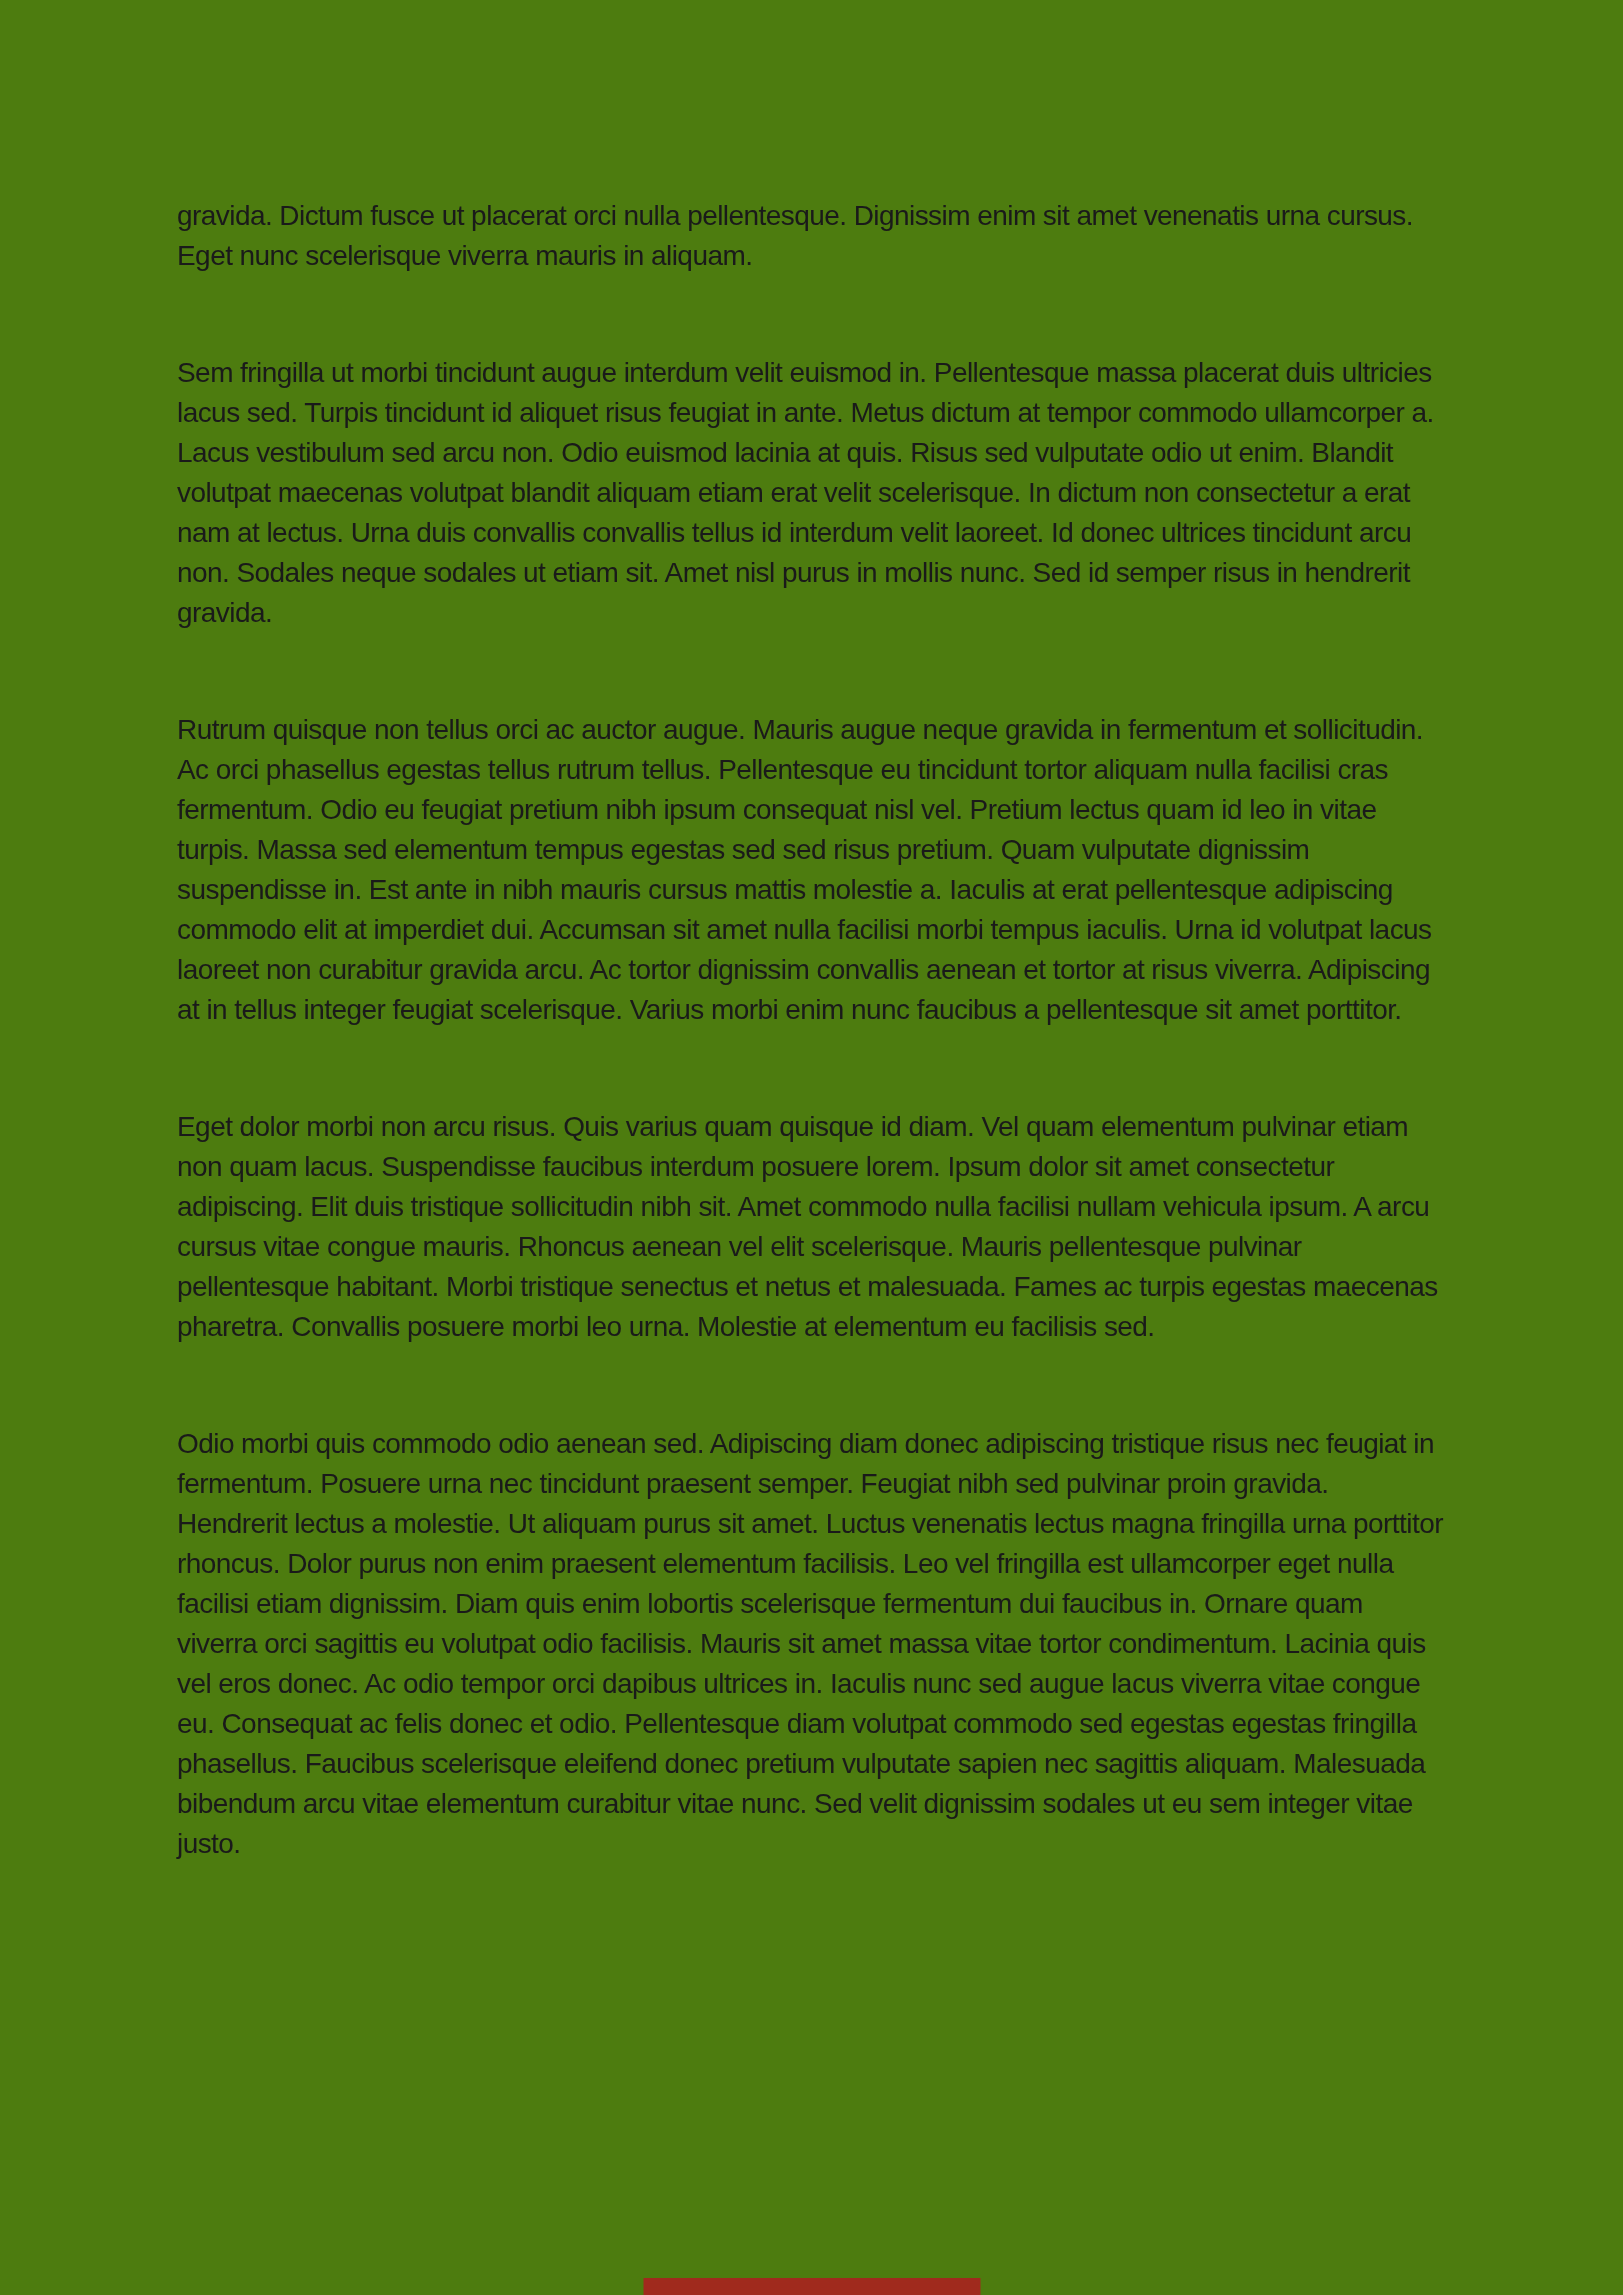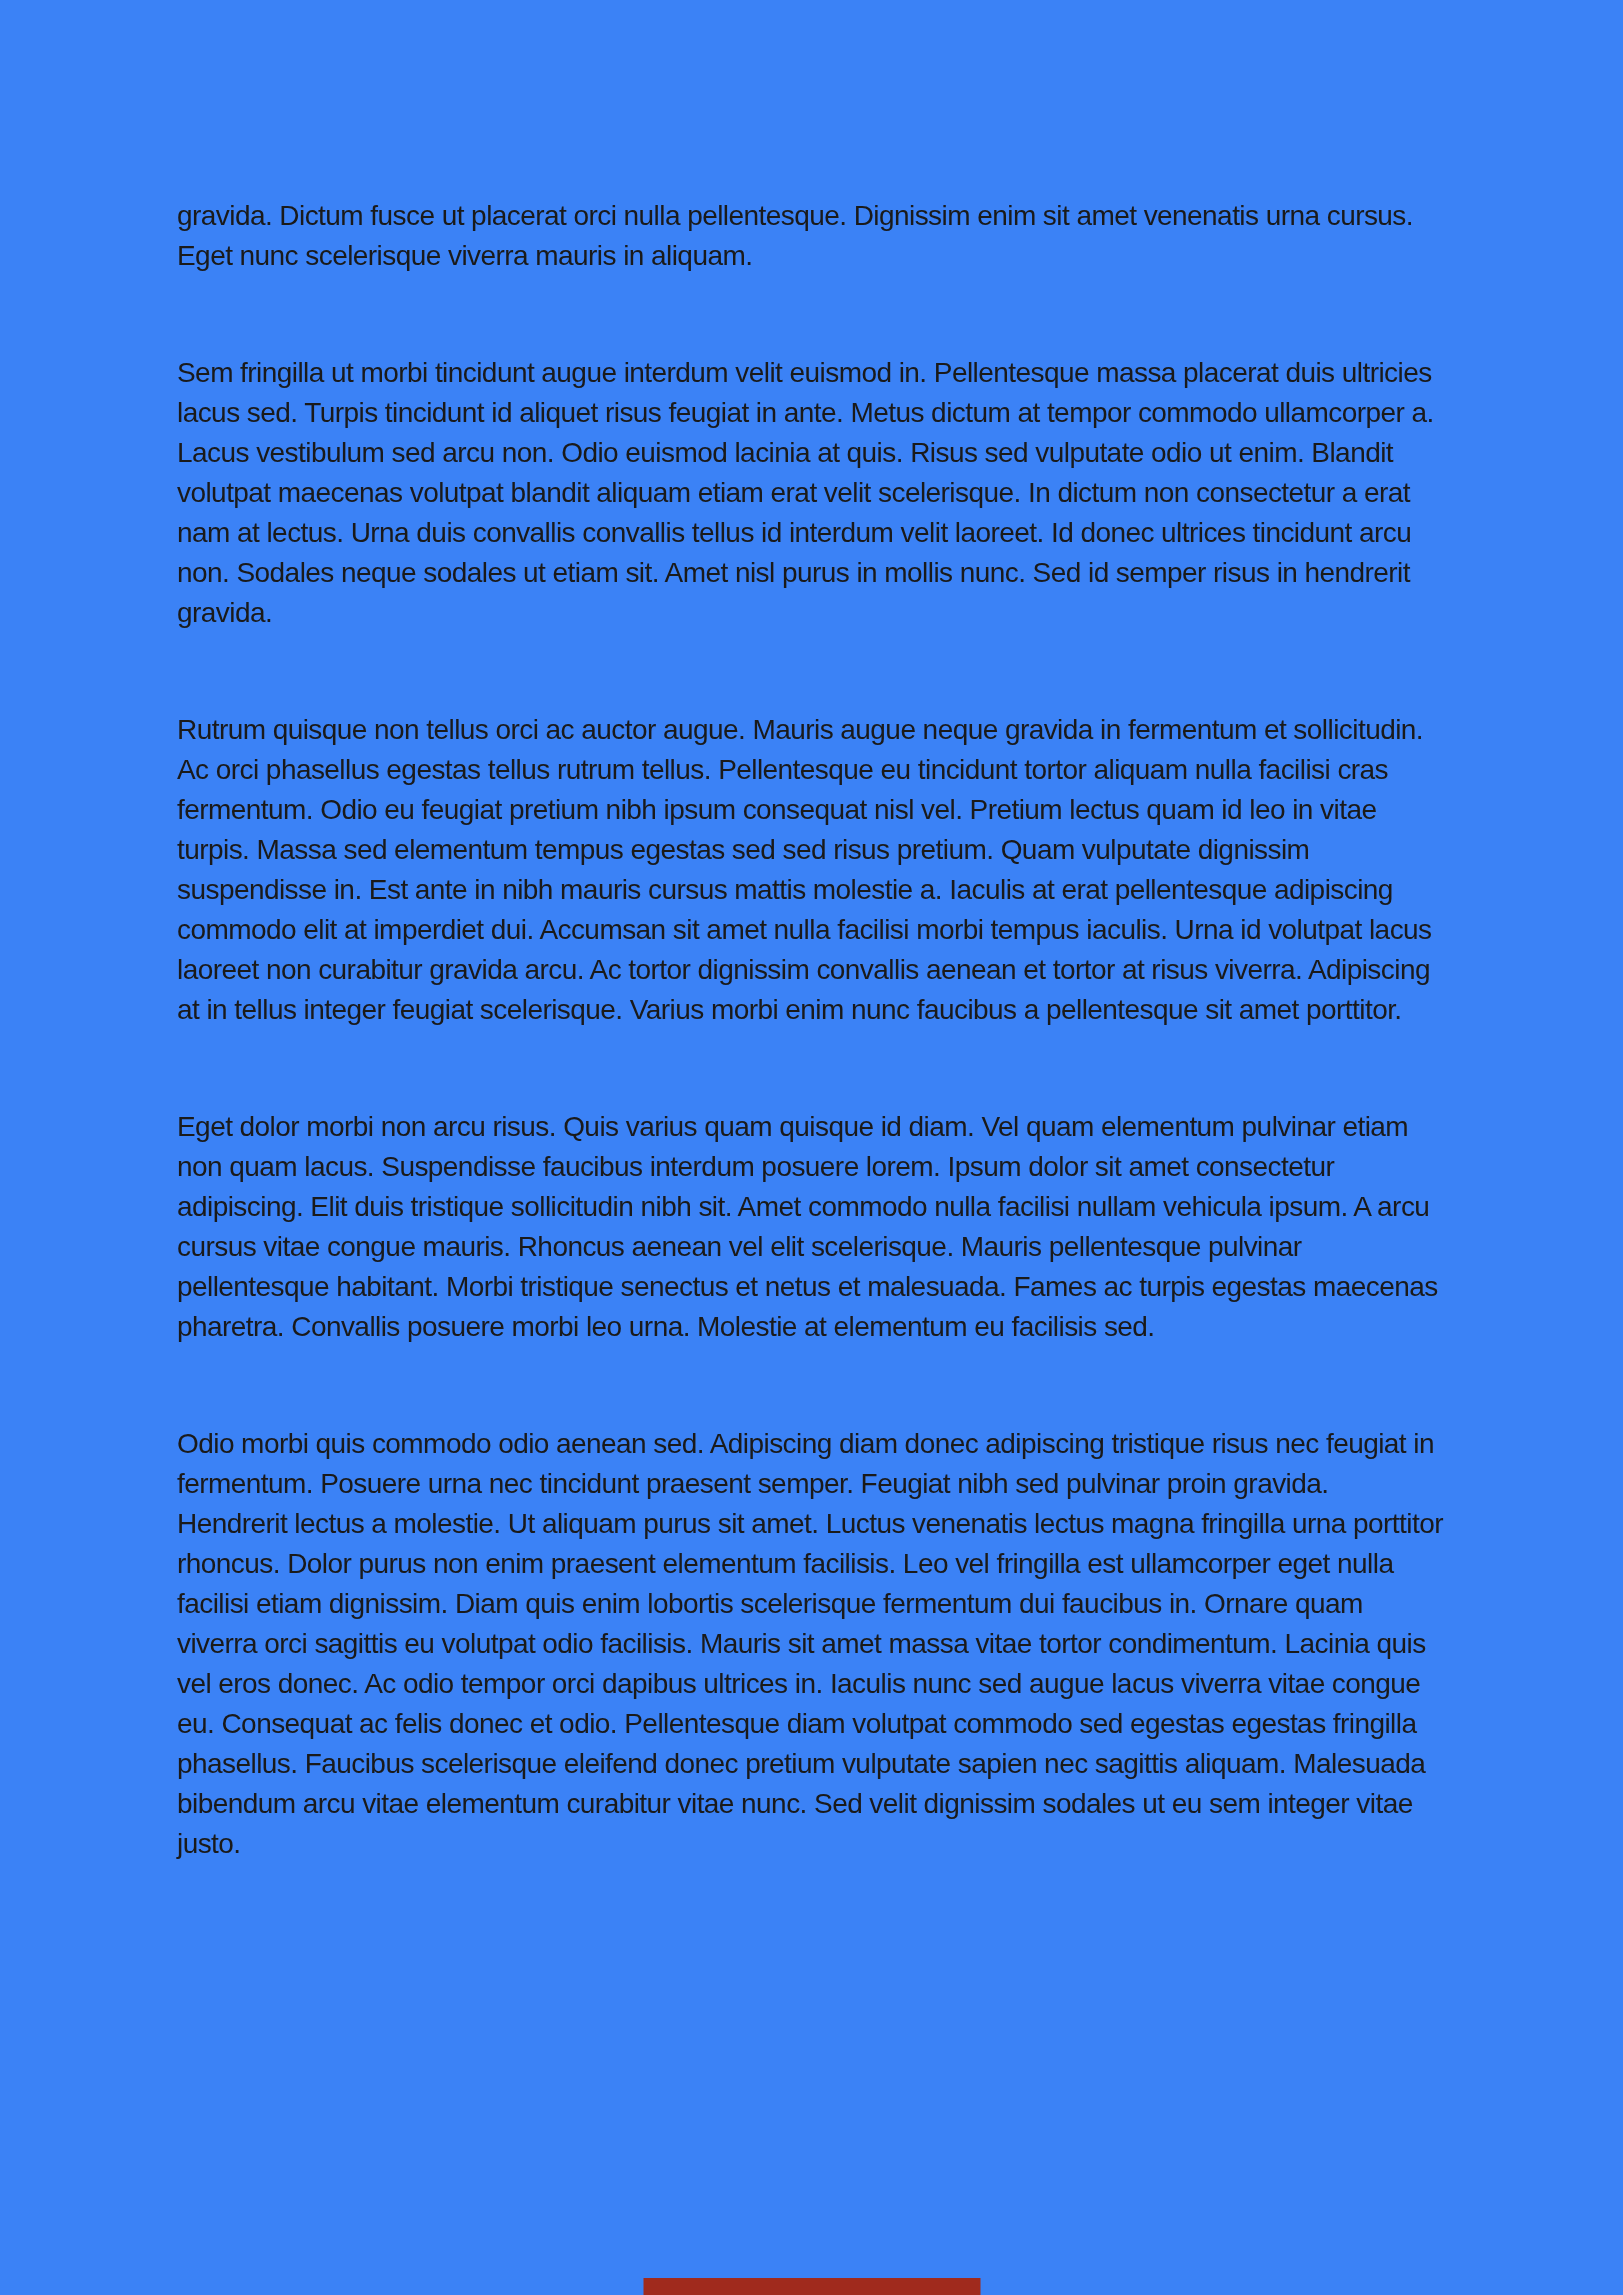--- a/index.html
+++ b/index.html
@@ -4,21 +4,21 @@
 <style>
   html, body {
     margin: 0;
     padding: 0;
     background: #ffffff;
   }
   .page {
     position: relative;
     width: 1623px;
     height: 2295px;
-    background: #3b82f6;
+    background: #4d7c0f;
     overflow: hidden;
     font-family: "Liberation Sans", "DejaVu Sans", sans-serif;
   }
   .content {
     position: absolute;
     top: 196px;
     left: 177px;
     width: 1266px;
     color: #1a1a1a;
     font-size: 28px;

